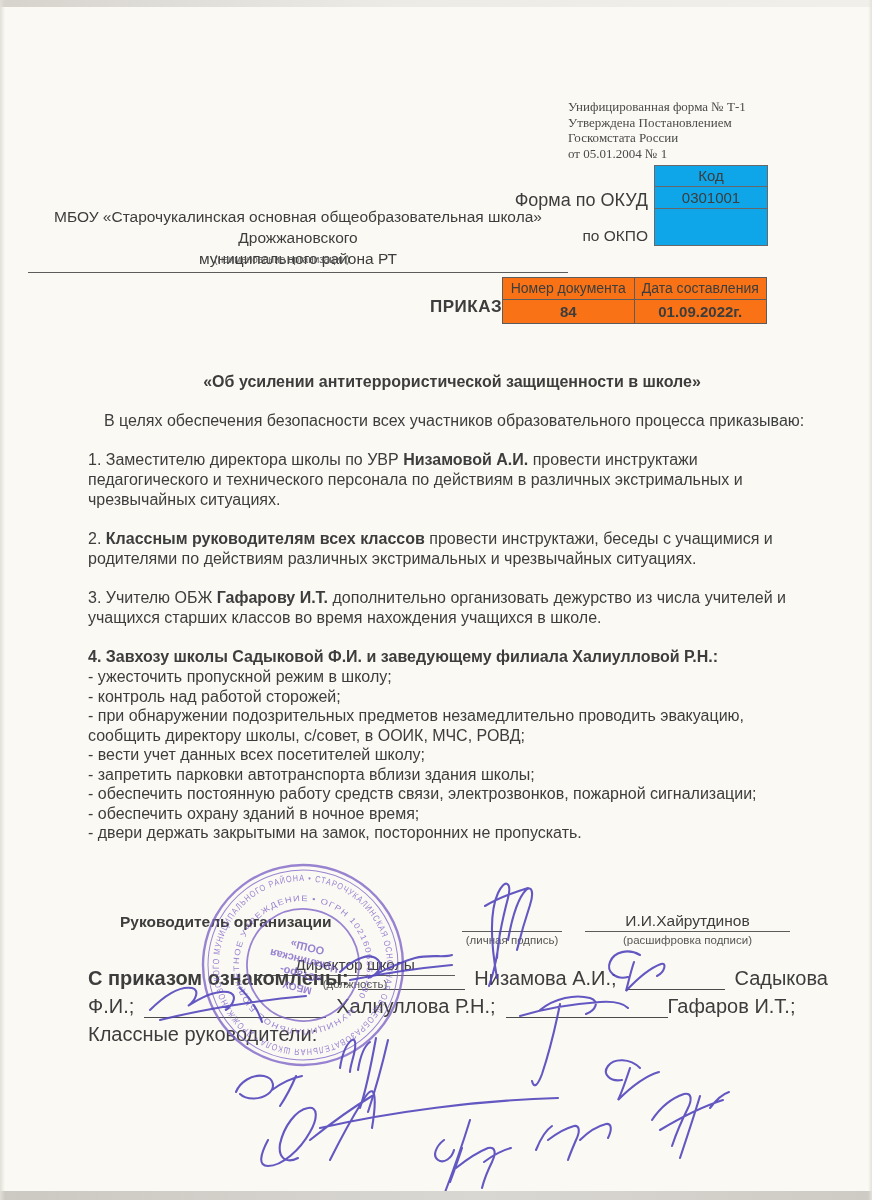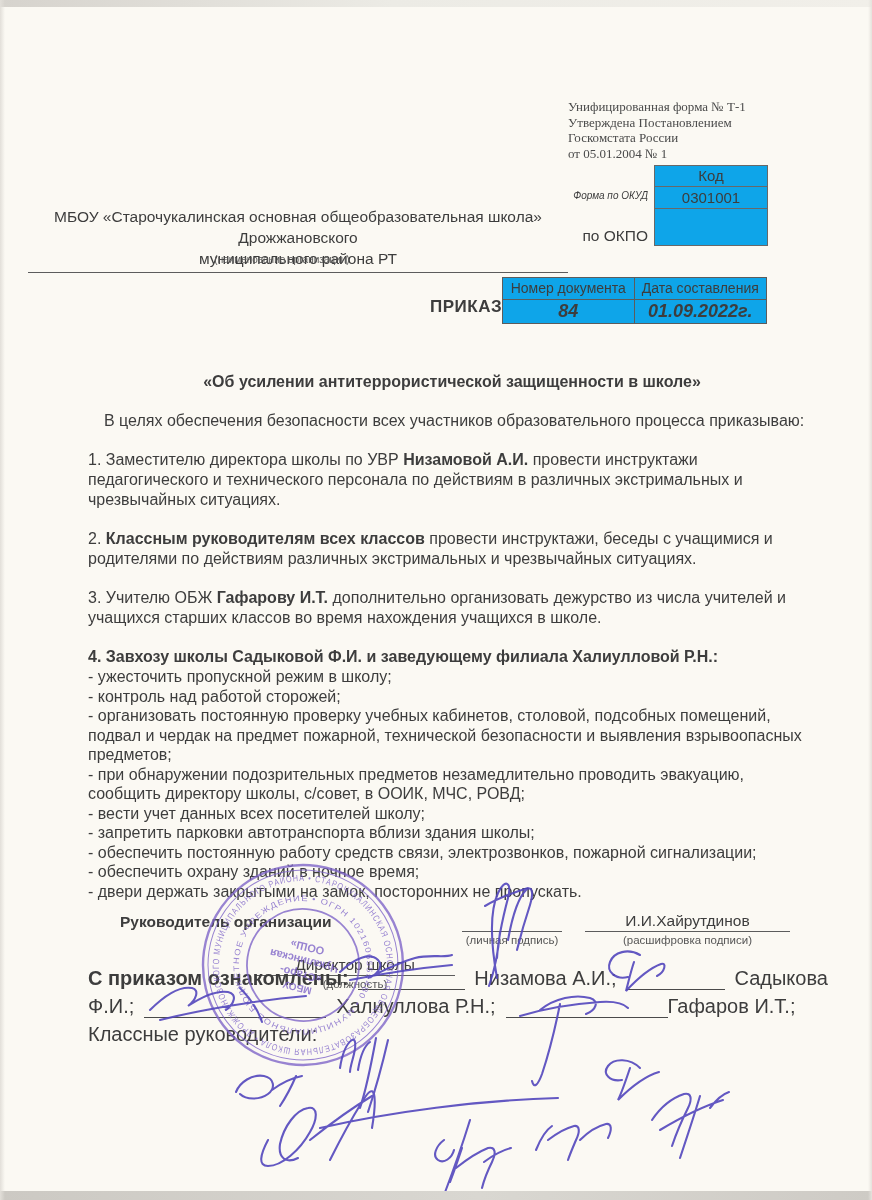--- a/index.html
+++ b/index.html
@@ -24,37 +24,37 @@
     font-family:"Liberation Serif",serif;font-size:13px;line-height:15.5px;color:#4a4a4a;}
 
   .code-table{position:absolute;left:654px;top:165px;width:112px;
     border:1.4px solid #686868;background:#0ea5e9;font-size:15px;text-align:center;}
   .code-table .ct-row{border-top:1.2px solid #686868;}
   .code-table .ct-row:first-child{border-top:none;}
   .ct-head{height:20px;line-height:20px;}
   .ct-okud{height:21px;line-height:21px;}
   .ct-okpo{height:36px;line-height:36px;}
 
-  .okud-label{position:absolute;left:460px;top:190px;width:188px;text-align:right;font-size:10px;font-style:italic;}
+  .okud-label{position:absolute;left:460px;top:190px;width:188px;text-align:right;font-size:18px;}
   .okpo-label{position:absolute;left:500px;top:227px;width:148px;text-align:right;font-size:15.5px;}
 
   .org-block{position:absolute;left:28px;top:206px;width:540px;text-align:center;
     font-size:15.5px;line-height:21px;border-bottom:1.4px solid #5c5c5c;padding-bottom:3px;}
   .org-caption{position:absolute;left:12px;top:254px;width:540px;text-align:center;
     font-size:10px;color:#555;}
 
   .prikaz-label{position:absolute;left:430px;top:297px;font-size:17px;font-weight:bold;letter-spacing:.5px;}
   .order-table{position:absolute;left:502px;top:277px;width:263px;border:1.4px solid #5c5c5c;
-    background:#0ea5e9;text-align:center;}
+    background:#f97316;text-align:center;}
   .ot-row{display:flex;}
   .ot-row + .ot-row{border-top:1.2px solid #5c5c5c;}
   .ot-cell{width:131px;}
   .ot-cell + .ot-cell{border-left:1.2px solid #5c5c5c;width:132px;}
   .ot-head .ot-cell{height:21px;line-height:21px;font-size:14px;}
-  .ot-val .ot-cell{height:23px;line-height:23px;font-size:18px;font-weight:bold;font-style:italic;}
+  .ot-val .ot-cell{height:23px;line-height:23px;font-size:15px;font-weight:bold;}
 
   .content{position:absolute;left:88px;top:372px;width:728px;font-size:16px;line-height:20px;}
   .doc-title{text-align:center;font-weight:bold;margin:0 0 19px 0;}
   .intro{margin:0 0 19px 0;text-indent:16px;}
   .para{margin:0 0 19px 0;}
   .item4-header{font-weight:bold;margin:0;}
   .bullets div{line-height:19.5px;}
 
   .sig-role{position:absolute;left:88px;top:913px;font-size:15.5px;font-weight:bold;margin-left:32px;}
   .sig-col{position:absolute;text-align:center;font-size:15.5px;}
@@ -114,21 +114,20 @@
   <div class="content">
     <p class="doc-title">«Об усилении антитеррористической защищенности в школе»</p>
     <p class="intro">В  целях обеспечения безопасности всех участников образовательного процесса приказываю:</p>
     <p class="para"><span>1. Заместителю директора школы по УВР </span><b>Низамовой А.И.</b><span> провести инструктажи педагогического и технического персонала по действиям в различных экстримальных и чрезвычайных ситуациях.</span></p>
     <p class="para"><span>2. </span><b>Классным руководителям всех классов</b><span> провести инструктажи, беседы с учащимися и родителями по действиям различных экстримальных и чрезвычайных ситуациях.</span></p>
     <p class="para"><span>3. Учителю ОБЖ </span><b>Гафарову И.Т.</b><span> дополнительно организовать дежурство из числа учителей и учащихся старших классов во время нахождения учащихся в школе.</span></p>
     <p class="item4-header">4. Завхозу школы Садыковой Ф.И. и заведующему филиала Халиулловой Р.Н.:</p>
     <div class="bullets">
       <div>- ужесточить пропускной режим в школу;</div>
       <div>- контроль над работой сторожей;</div>
-      <div>- организовать постоянную проверку учебных кабинетов, столовой, подсобных помещений, подвал и чердак на предмет пожарной, технической безопасности и выявления взрывоопасных предметов;</div>
       <div>- при обнаружении подозрительных предметов незамедлительно проводить эвакуацию, сообщить директору школы, с/совет, в ООИК, МЧС, РОВД;</div>
       <div>- вести учет данных всех посетителей школу;</div>
       <div>- запретить парковки автотранспорта вблизи здания школы;</div>
       <div>- обеспечить постоянную работу средств связи, электрозвонков, пожарной сигнализации;</div>
       <div>- обеспечить охрану зданий в ночное время;</div>
       <div>- двери держать закрытыми на замок, посторонних не пропускать.</div>
     </div>
   </div>
 
   <div class="sig-role">Руководитель организации</div>

